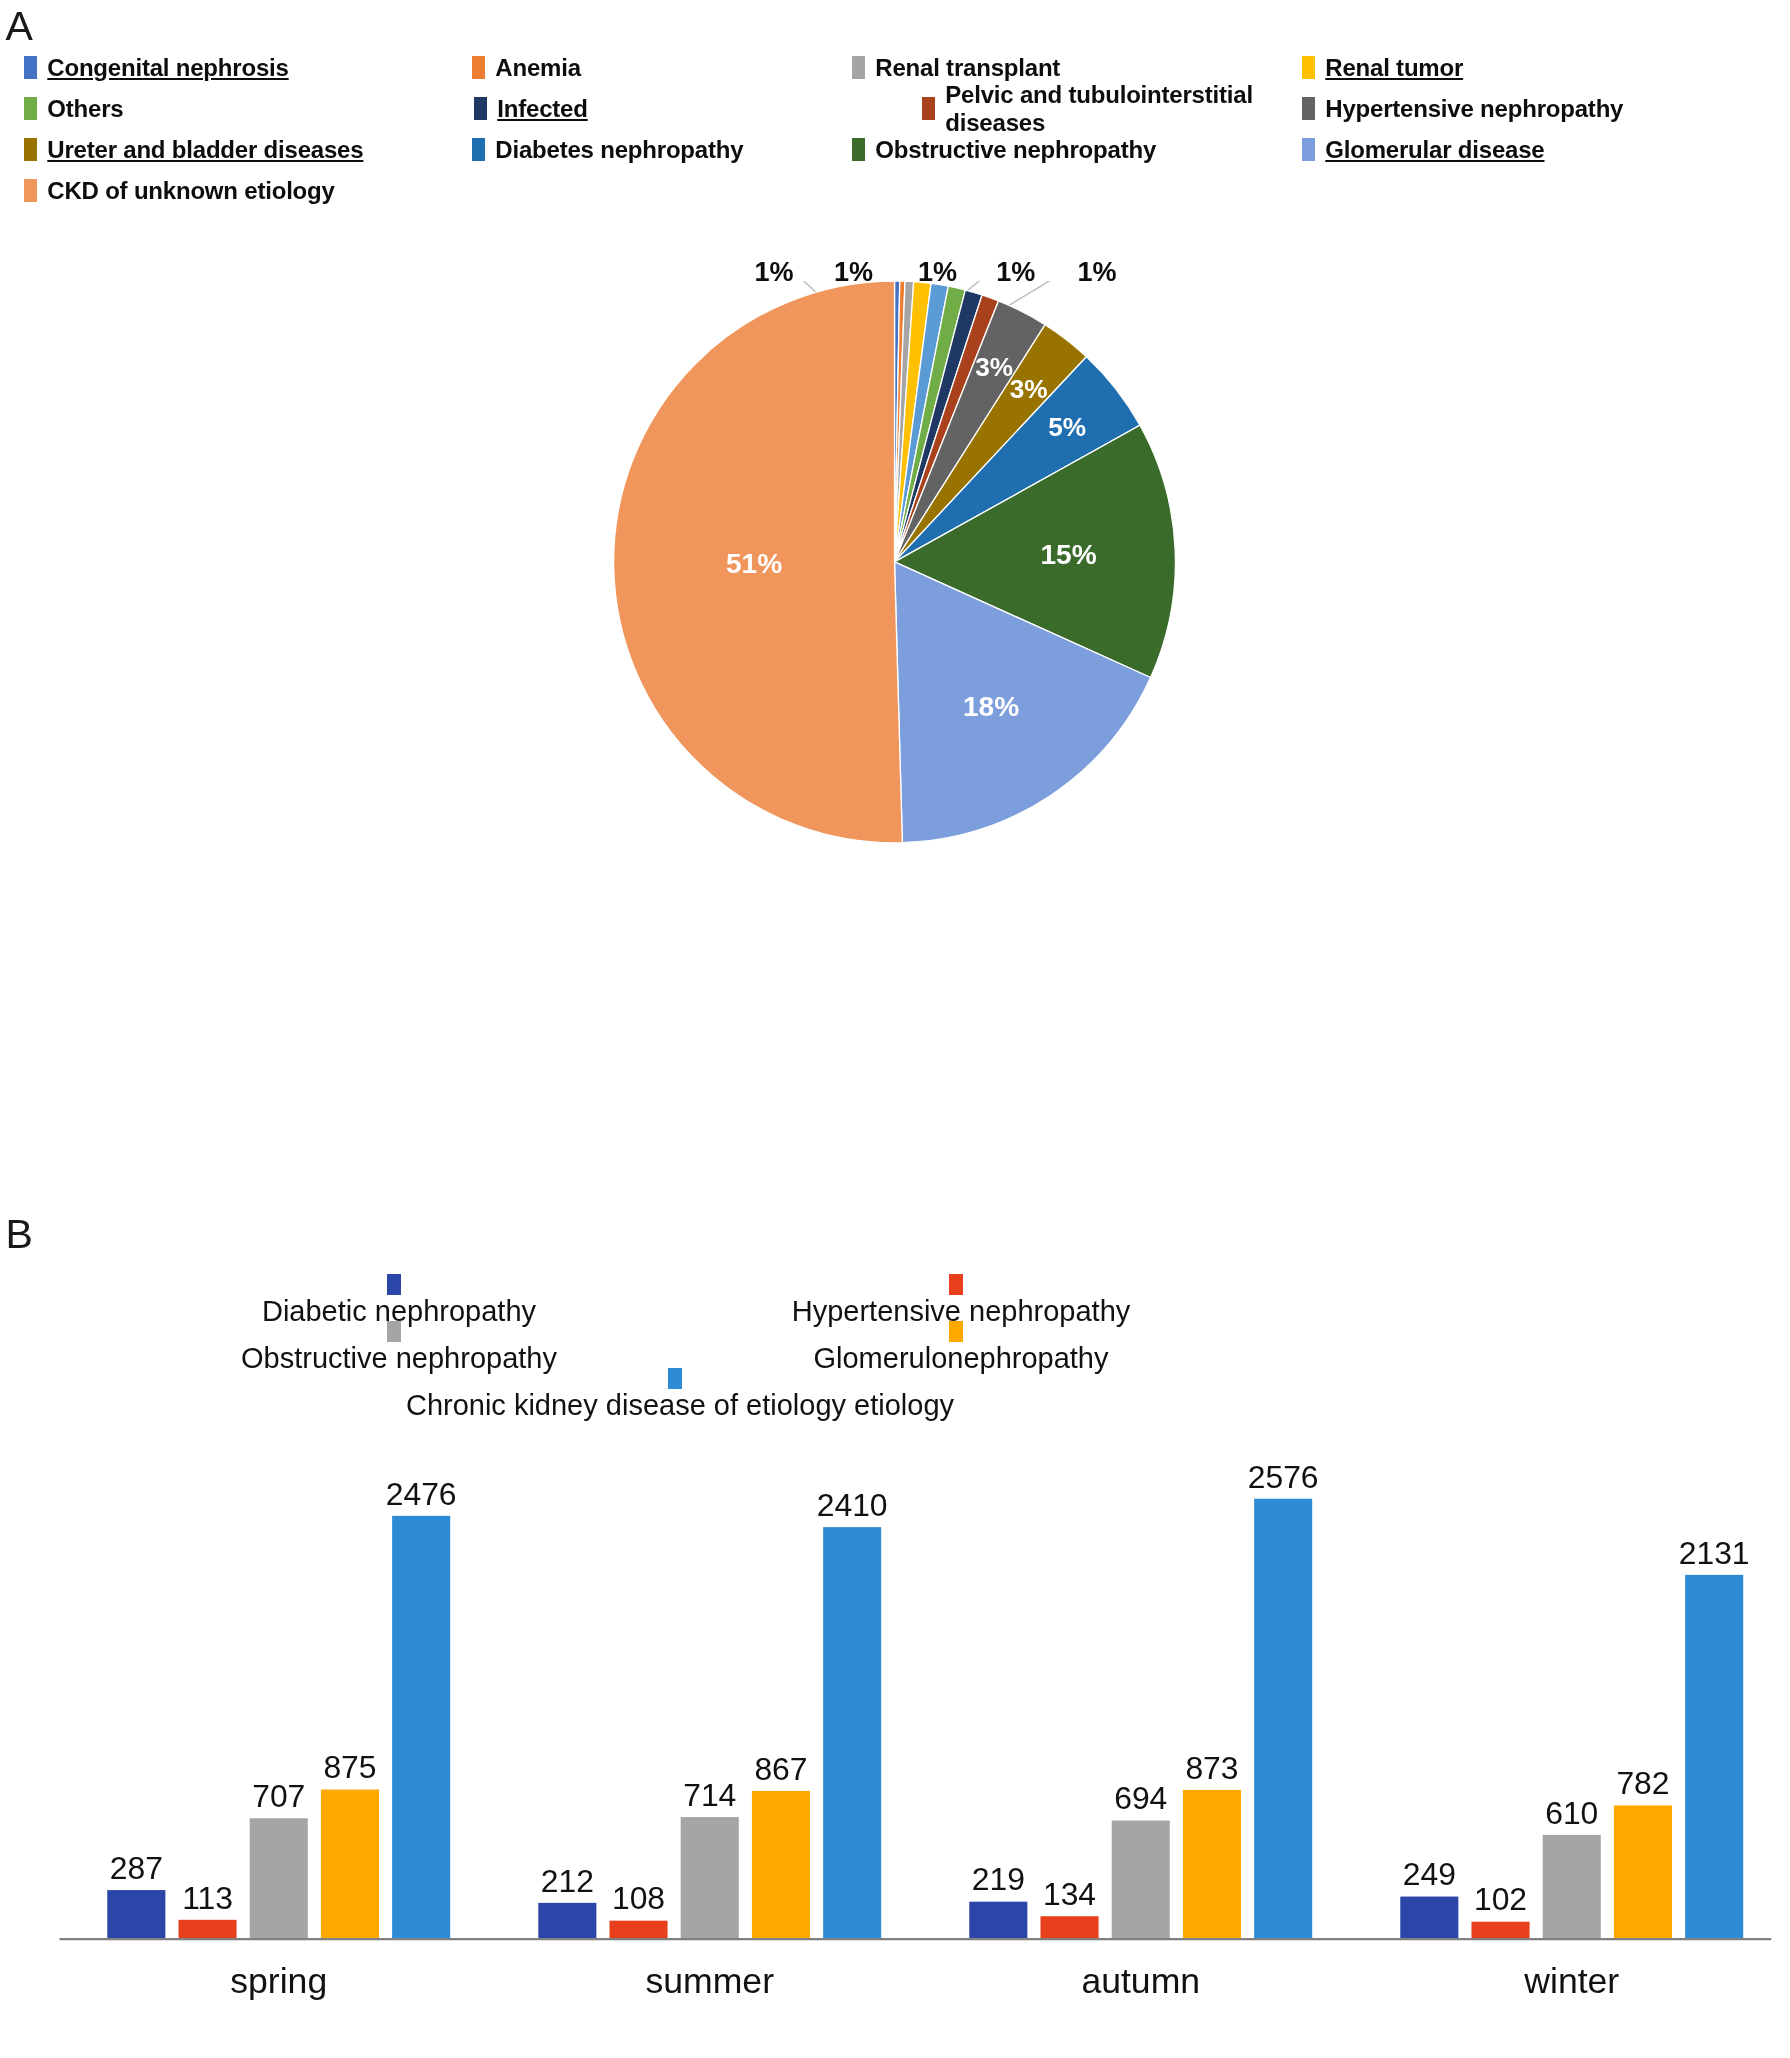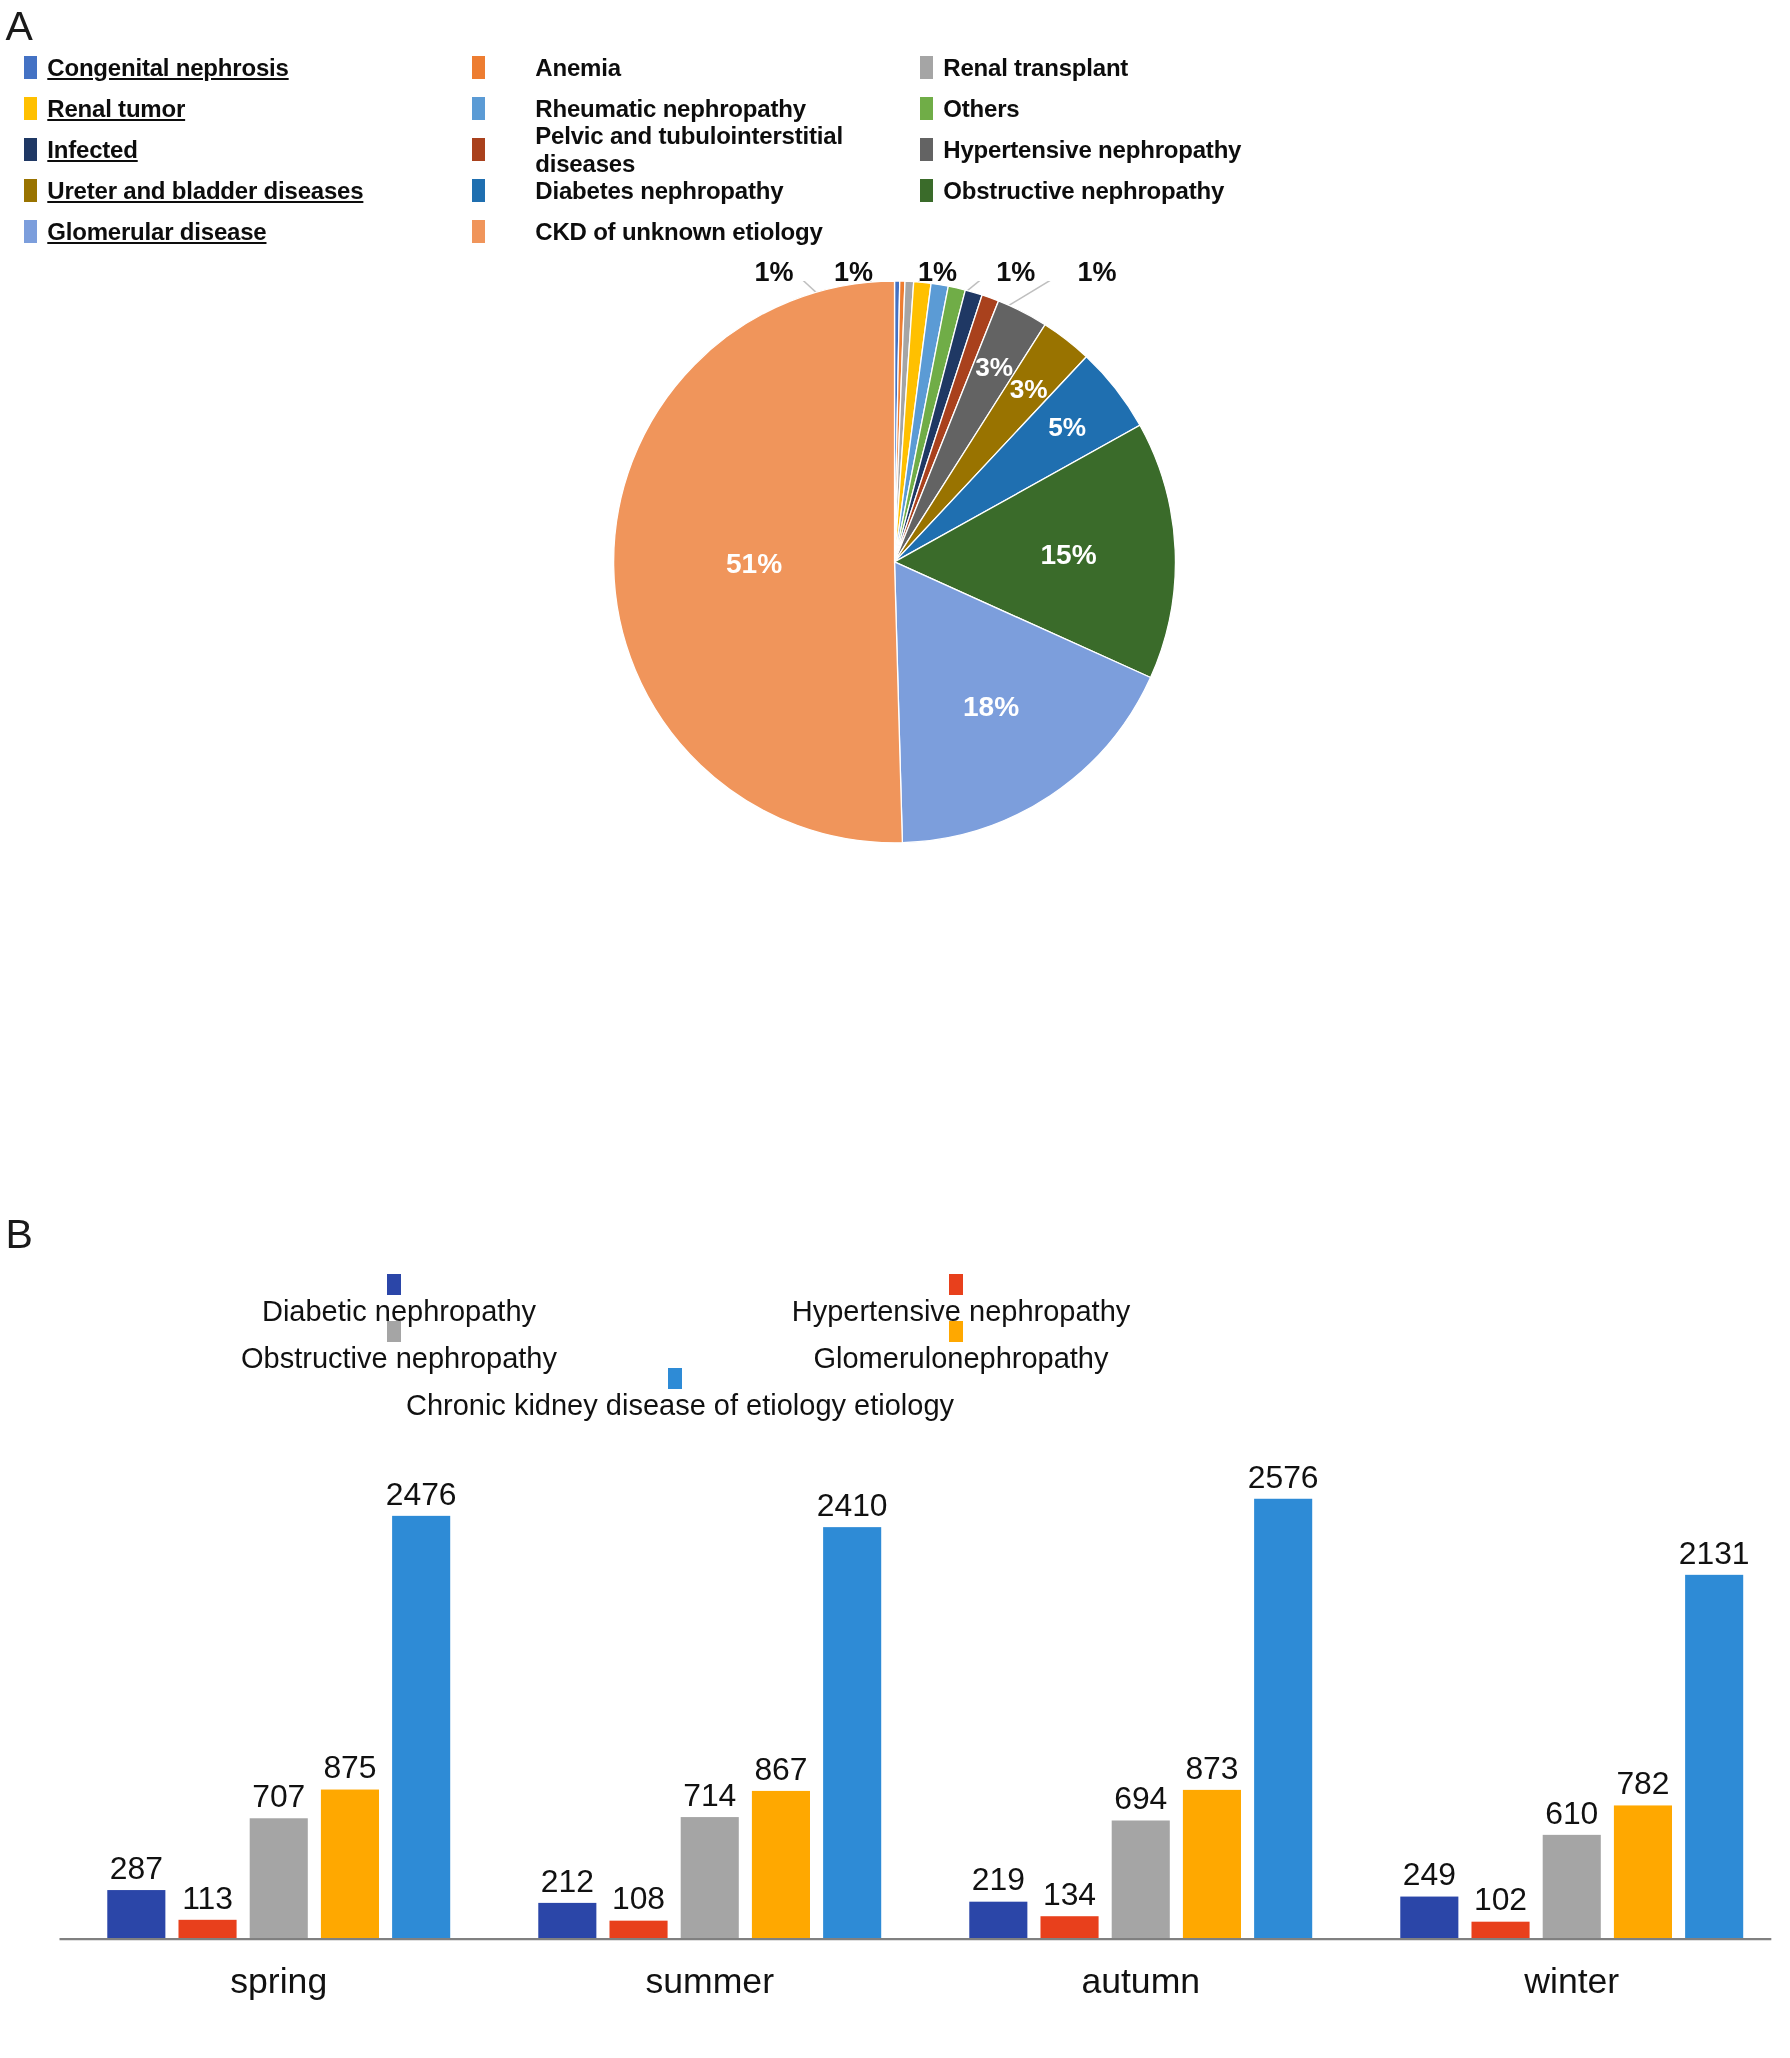--- a/index.html
+++ b/index.html
@@ -43,21 +43,21 @@
     letter-spacing: -0.2px;
   }
   .leg-item .sw {
     width: 13px; height: 22.5px;
     margin-right: 10.3px;
     flex: none;
     display: inline-block;
   }
   
   .c1 { width: 448px; text-decoration: underline; }
-  .c2 { width: 448px; gap: 40px; }
+  .c2 { width: 380px; }
   .c3 { width: 450px; }
 
   
   #pie-wrap {
     position: absolute;
     left: 0; top: 281px;
     width: 1790px; height: 618px;
   }
   #pie-svg { display:block; margin: 0 auto; }
 
@@ -123,24 +123,20 @@
       <span>Anemia</span>
     </div>
   <div class="leg-item c3">
       <span class="sw" style="background:#A5A5A5"></span>
       <span>Renal transplant</span>
     </div>
 
   <div class="leg-item c1">
       <span class="sw" style="background:#FFC000"></span>
       <span>Renal tumor</span>
-    </div>
-  <div class="leg-item c2">
-      <span class="sw" style="background:#5B9BD5"></span>
-      <span>Rheumatic nephropathy</span>
     </div>
   <div class="leg-item c3">
       <span class="sw" style="background:#70AD47"></span>
       <span>Others</span>
     </div>
 
   <div class="leg-item c1">
       <span class="sw" style="background:#1F3864"></span>
       <span>Infected</span>
     </div>

